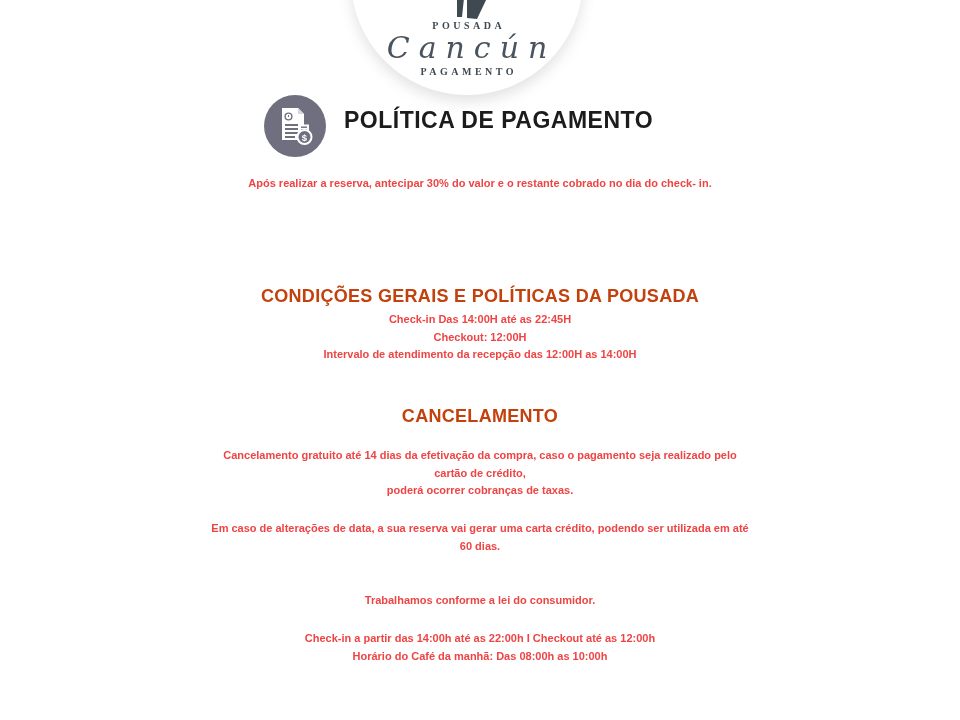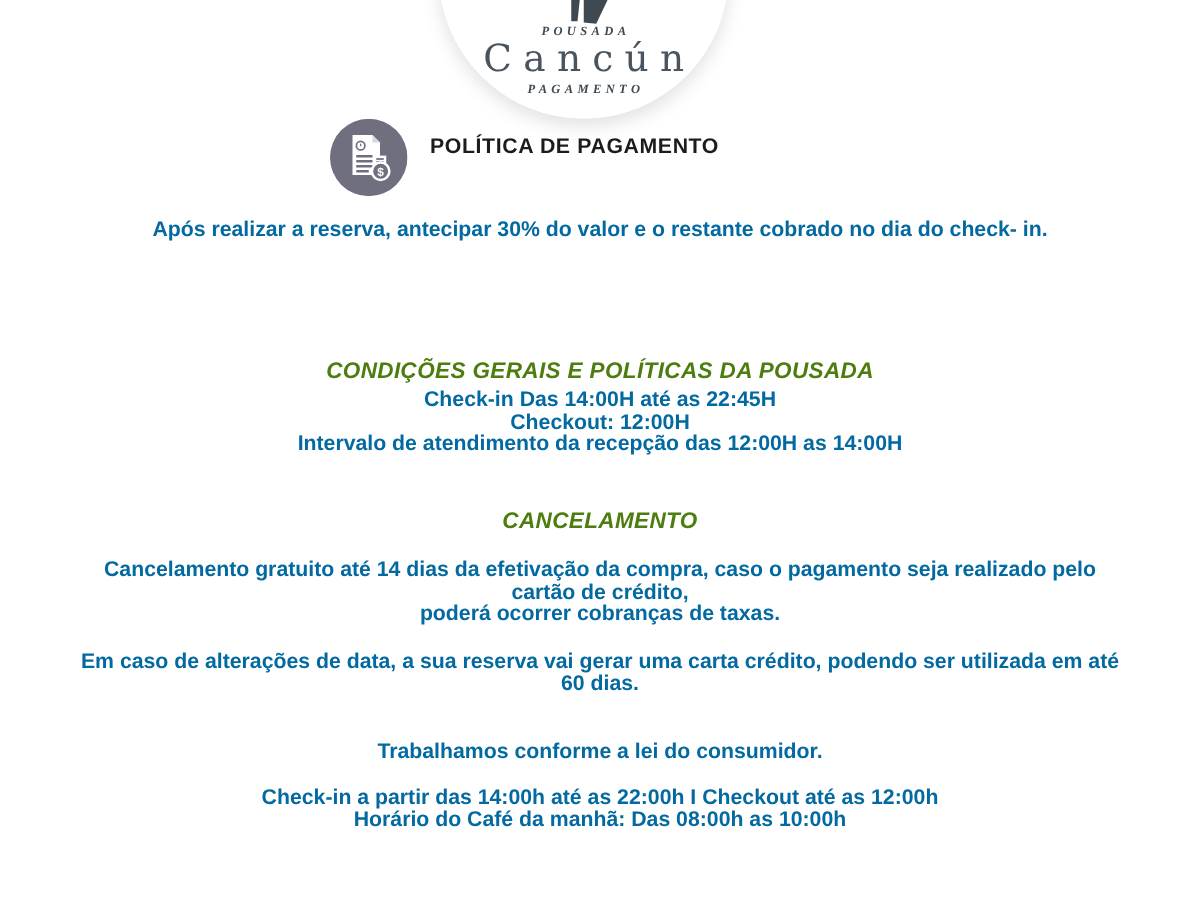--- a/index.html
+++ b/index.html
@@ -14,51 +14,50 @@
   .logo-badge{
     position:absolute;left:351px;top:-137px;width:232px;height:232px;
     background:#ffffff;border-radius:50%;
     box-shadow:0 6px 14px rgba(90,95,105,0.18);
     display:flex;flex-direction:column;align-items:center;justify-content:flex-end;
     padding-bottom:18px;box-sizing:border-box;
   }
   .palm-trunk{position:absolute;left:91px;top:135px;}
   .logo-small{
     font-family:"Liberation Serif",serif;font-size:10px;font-weight:bold;
-    letter-spacing:3.5px;color:#3e4952;text-indent:3.5px;font-style:italic;
+    letter-spacing:3.5px;color:#3e4952;text-indent:3.5px;
   }
   .logo-script{
-    font-family:"DejaVu Serif",serif;font-weight:400;
+    font-family:"DejaVu Serif",serif;font-style:italic;font-weight:400;
     font-size:30px;color:#49545e;letter-spacing:9px;text-indent:9px;
     margin:1px 0 2px 0;line-height:32px;
   }
 
   
   .header-icon{position:absolute;left:264px;top:95px;width:62px;height:62px;}
   .page-title{
     position:absolute;left:344px;top:107px;
-    font-size:17px;font-weight:bold;color:#1c1c1c;letter-spacing:0.5px;
+    font-size:23px;font-weight:bold;color:#1c1c1c;letter-spacing:0.5px;
     white-space:nowrap;
   }
 
   
   .tblock{
     position:absolute;left:0;width:960px;text-align:center;
-    color:#0369a1;font-weight:bold;font-size:17px;
+    color:#ef4444;font-weight:bold;font-size:11px;
   }
   .tblock .line{white-space:nowrap;}
   .lh17 .line{line-height:17px;}
   .lh175 .line{line-height:17.5px;}
   .lh18 .line{line-height:18px;}
   .lh20 .line{line-height:20px;}
   .section-heading{
     position:absolute;left:0;width:960px;text-align:center;
-    font-size:18px;font-weight:bold;color:#4d7c0f;letter-spacing:0.3px;
+    font-size:18px;font-weight:bold;color:#c2410c;letter-spacing:0.3px;
     white-space:nowrap;
-    font-style:italic;
   }
 </style>
 </head>
 <body>
 
 <div class="page">
 
   <div class="logo-badge">
     <svg class="palm-trunk" width="50" height="23" viewBox="0 0 50 23">
       <polygon points="15,0 22,0 20,19 15,19" fill="#3e4952"></polygon>

